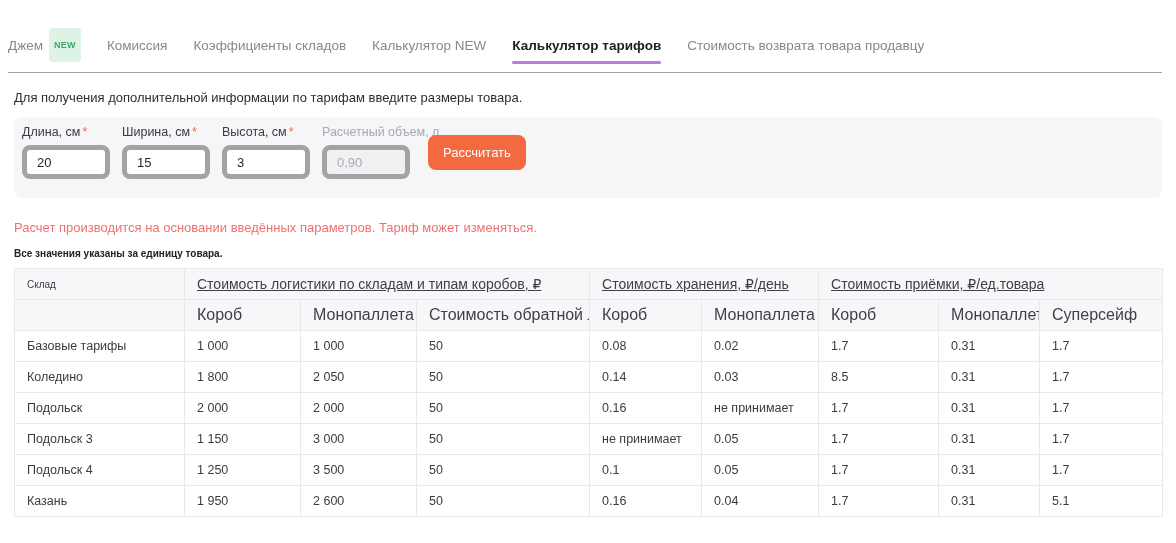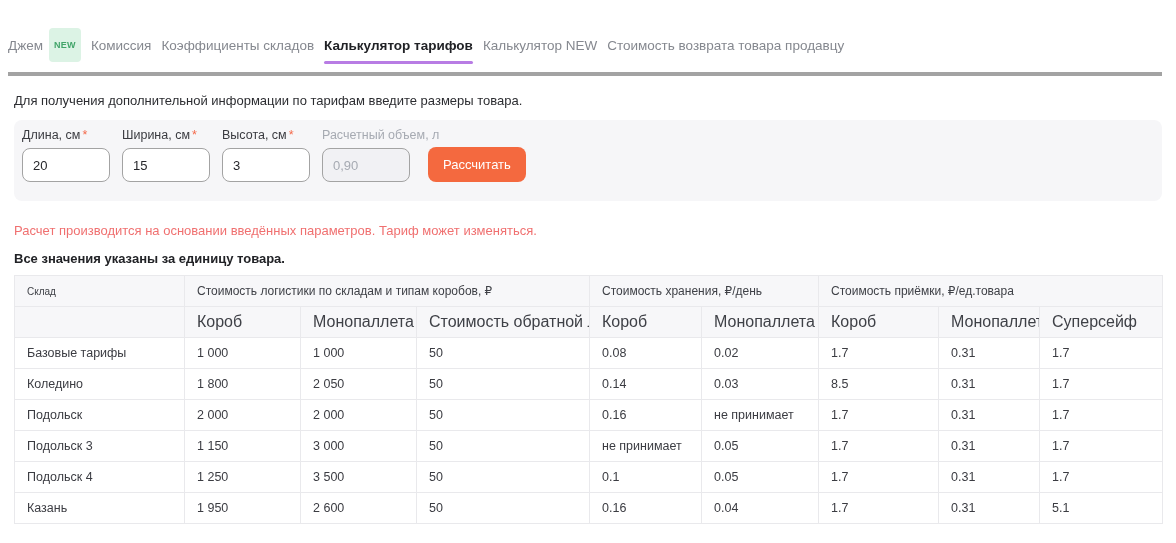--- a/index.html
+++ b/index.html
@@ -2,45 +2,45 @@
 <html><head>
 <meta charset="utf-8">
 <style>
   * { margin: 0; padding: 0; box-sizing: border-box; }
   html, body { width: 1176px; height: 543px; overflow: hidden; background: #ffffff; }
   body { font-family: "Liberation Sans", "DejaVu Sans", sans-serif; color: #26272b; }
   .page { padding: 0 14px; }
 
   h1.title { font-size: 27px; font-weight: bold; color: #1d1e20; margin: 16px 0 0 -6px; letter-spacing: .2px; }
 
-  .tabs { display: flex; align-items: center; gap: 10px; margin: 28px 0 0 -6px; border-bottom: 4px solid #a3a3a3; }
+  .tabs { display: flex; align-items: center; gap: 26px; margin: 28px 0 0 -6px; border-bottom: 1px solid #a3a3a3; }
   .tab { position: relative; padding-bottom: 10px; font-size: 13.5px; color: #85888f; cursor: pointer; white-space: nowrap; display: flex; align-items: center; gap: 6px; }
   .tab.active { color: #212226; font-weight: bold; }
   .tab.active::after { content: ""; position: absolute; left: 0; right: 0; bottom: -1px; height: 3px; border-radius: 3px; background: #b87ce4; }
   .badge { background: #dcf3e5; color: #42a56a; font-size: 9px; font-weight: bold; padding: 12px 5px; border-radius: 4px; letter-spacing: .3px; }
 
   .desc { margin-top: 17px; font-size: 13px; color: #2c2d31; }
 
   .panel { margin-top: 12px; background: #f6f6f8; border-radius: 8px; padding: 8px 10px 19px 8px; }
-  .panel-row { display: flex; align-items: flex-end; }
+  .panel-row { display: flex; align-items: center; }
   .field { width: 88px; margin-right: 12px; display: flex; flex-direction: column; }
   .field label { font-size: 12.5px; color: #3a3b40; margin-bottom: 6px; white-space: nowrap; }
   .field.disabled label { color: #a6aab2; }
   .req { color: #f4694a; margin-left: 2px; }
-  .field input { width: 88px; height: 34px; border: 1px solid #a3a3a3; border-radius: 8px; padding: 0 10px; font-size: 13px; color: #26272b; background: #ffffff; outline: none; font-family: inherit; }
+  .field input { width: 88px; height: 34px; border: 5px solid #a3a3a3; border-radius: 8px; padding: 0 10px; font-size: 13px; color: #26272b; background: #ffffff; outline: none; font-family: inherit; }
   .field.disabled input { background: #f1f1f4; color: #a6aab2; }
   .calc-btn { height: 35px; margin-left: 6px; padding: 0 15px; border: none; border-radius: 8px; background: #f4693f; color: #ffffff; font-size: 13px; font-family: inherit; cursor: pointer; }
 
   .warning { margin-top: 22px; font-size: 13px; color: #f07070; }
-  .note { margin-top: 13px; font-size: 13px; font-weight: bold; color: #212226; }
+  .note { margin-top: 13px; font-size: 10px; font-weight: bold; color: #212226; }
 
   table.tariffs { margin-top: 9px; border-collapse: collapse; table-layout: fixed; width: 1148px; }
   table.tariffs th, table.tariffs td { border: 1px solid #e9e9ec; text-align: left; vertical-align: middle; padding: 0 12px; overflow: hidden; white-space: nowrap; }
   table.tariffs thead th { background: #f7f7f9; font-weight: normal; color: #3f4147; height: 31px; }
-  .group-h { font-size: 12px; }
+  .group-h { font-size: 14px; text-decoration: underline; }
   .sub-h { font-size: 16px; margin-top: 44px; }
   .wh-h { font-size: 10px; }
   table.tariffs tbody td { height: 31px; font-size: 12.5px; color: #3b3c42; background: #ffffff; }
 </style>
 </head>
 <body>
 
 <div class="page">
 
 
@@ -48,25 +48,25 @@
     <div class="tab">
       <span>Джем</span>
       <span class="badge">NEW</span>
     </div>
     <div class="tab">
       <span>Комиссия</span>
     </div>
     <div class="tab">
       <span>Коэффициенты складов</span>
     </div>
+    <div class="tab">
+      <span>Калькулятор NEW</span>
+    </div>
     <div class="tab active">
       <span>Калькулятор тарифов</span>
-    </div>
-    <div class="tab">
-      <span>Калькулятор NEW</span>
     </div>
     <div class="tab">
       <span>Стоимость возврата товара продавцу</span>
     </div>
   </div>
 
   <p class="desc">Для получения дополнительной информации по тарифам введите размеры товара.</p>
 
   <div class="panel">
     <div class="panel-row">

